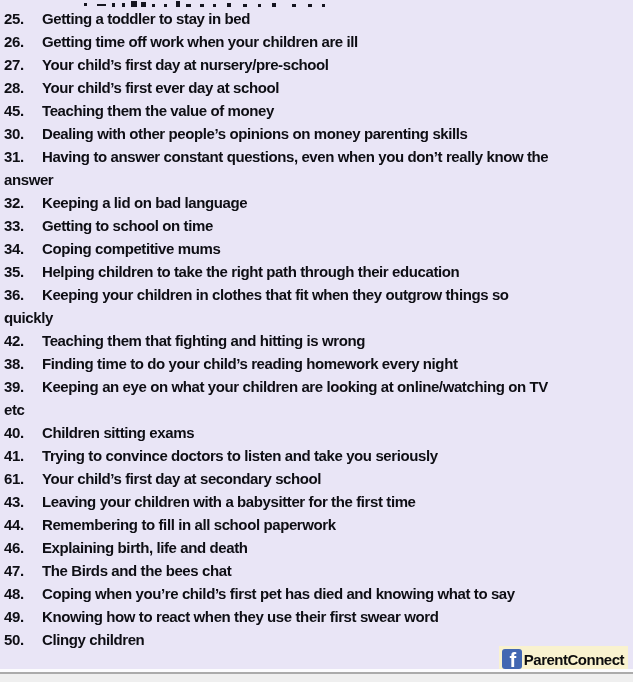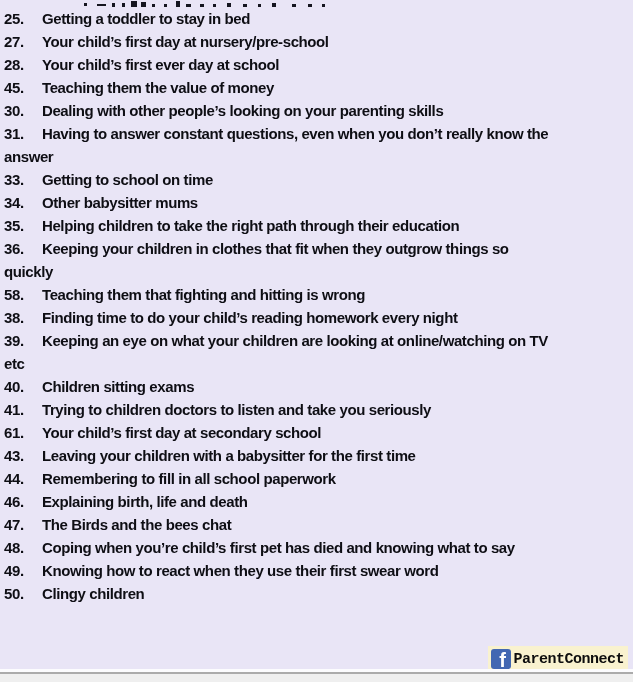--- a/index.html
+++ b/index.html
@@ -54,21 +54,21 @@
     background: #4267b2;
     color: #ffffff;
     overflow: hidden;
     display: flex; justify-content: center; align-items: flex-end;
     font-weight: bold; font-size: 20px; line-height: 17px;
     padding-left: 2px;
     box-sizing: border-box;
   }
   .badge-text {
     color: #0d0d0d;
-    font-family: Liberation Mono, monospace;
+    font-family: Liberation Sans, sans-serif;
     font-weight: bold;
     font-size: 15px;
     letter-spacing: -0.5px;
     white-space: nowrap;
   }
   .bottom-strip {
     position: absolute; left: 0; right: 0; bottom: 0;
     height: 8px;
     background: #efefef;
     border-top: 2px solid #ababab;
@@ -97,37 +97,39 @@
     <i style="left:243px;top:4px;width:4px;height:3px"></i>
     <i style="left:258px;top:4px;width:3px;height:3px"></i>
     <i style="left:272px;top:3px;width:4px;height:4px"></i>
     <i style="left:292px;top:4px;width:4px;height:3px"></i>
     <i style="left:308px;top:4px;width:4px;height:3px"></i>
     <i style="left:322px;top:4px;width:3px;height:3px"></i>
   </div>
 
   <div class="list">
     <p class="item"><span class="num">25.</span><span class="txt">Getting a toddler to stay in bed</span></p>
+    <p class="item"><span class="num">26.</span><span class="txt">Getting time off work when your children are ill</span></p>
     <p class="item"><span class="num">27.</span><span class="txt">Your child’s first day at nursery/pre-school</span></p>
     <p class="item"><span class="num">28.</span><span class="txt">Your child’s first ever day at school</span></p>
     <p class="item"><span class="num">45.</span><span class="txt">Teaching them the value of money</span></p>
-    <p class="item"><span class="num">30.</span><span class="txt">Dealing with other people’s looking on your parenting skills</span></p>
+    <p class="item"><span class="num">30.</span><span class="txt">Dealing with other people’s opinions on money parenting skills</span></p>
     <p class="item"><span class="num">31.</span><span class="txt">Having to answer constant questions, even when you don’t really know the
 answer</span></p>
+    <p class="item"><span class="num">32.</span><span class="txt">Keeping a lid on bad language</span></p>
     <p class="item"><span class="num">33.</span><span class="txt">Getting to school on time</span></p>
-    <p class="item"><span class="num">34.</span><span class="txt">Other babysitter mums</span></p>
+    <p class="item"><span class="num">34.</span><span class="txt">Coping competitive mums</span></p>
     <p class="item"><span class="num">35.</span><span class="txt">Helping children to take the right path through their education</span></p>
     <p class="item"><span class="num">36.</span><span class="txt">Keeping your children in clothes that fit when they outgrow things so
 quickly</span></p>
-    <p class="item"><span class="num">58.</span><span class="txt">Teaching them that fighting and hitting is wrong</span></p>
+    <p class="item"><span class="num">42.</span><span class="txt">Teaching them that fighting and hitting is wrong</span></p>
     <p class="item"><span class="num">38.</span><span class="txt">Finding time to do your child’s reading homework every night</span></p>
     <p class="item"><span class="num">39.</span><span class="txt">Keeping an eye on what your children are looking at online/watching on TV
 etc</span></p>
     <p class="item"><span class="num">40.</span><span class="txt">Children sitting exams</span></p>
-    <p class="item"><span class="num">41.</span><span class="txt">Trying to children doctors to listen and take you seriously</span></p>
+    <p class="item"><span class="num">41.</span><span class="txt">Trying to convince doctors to listen and take you seriously</span></p>
     <p class="item"><span class="num">61.</span><span class="txt">Your child’s first day at secondary school</span></p>
     <p class="item"><span class="num">43.</span><span class="txt">Leaving your children with a babysitter for the first time</span></p>
     <p class="item"><span class="num">44.</span><span class="txt">Remembering to fill in all school paperwork</span></p>
     <p class="item"><span class="num">46.</span><span class="txt">Explaining birth, life and death</span></p>
     <p class="item"><span class="num">47.</span><span class="txt">The Birds and the bees chat</span></p>
     <p class="item"><span class="num">48.</span><span class="txt">Coping when you’re child’s first pet has died and knowing what to say</span></p>
     <p class="item"><span class="num">49.</span><span class="txt">Knowing how to react when they use their first swear word</span></p>
     <p class="item"><span class="num">50.</span><span class="txt">Clingy children</span></p>
   </div>
 

